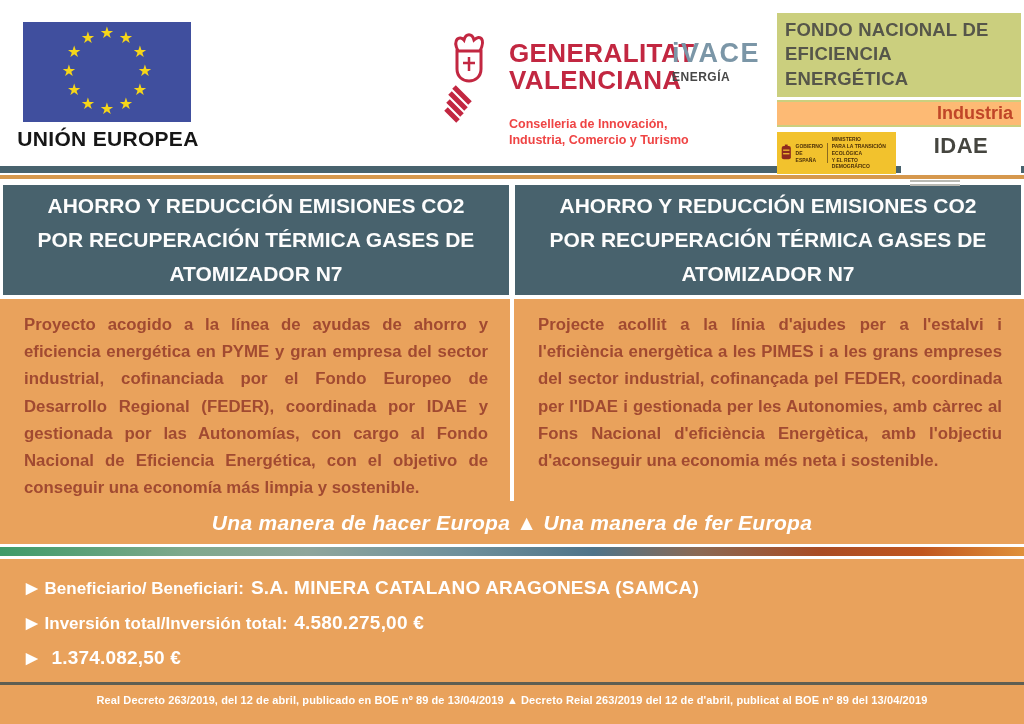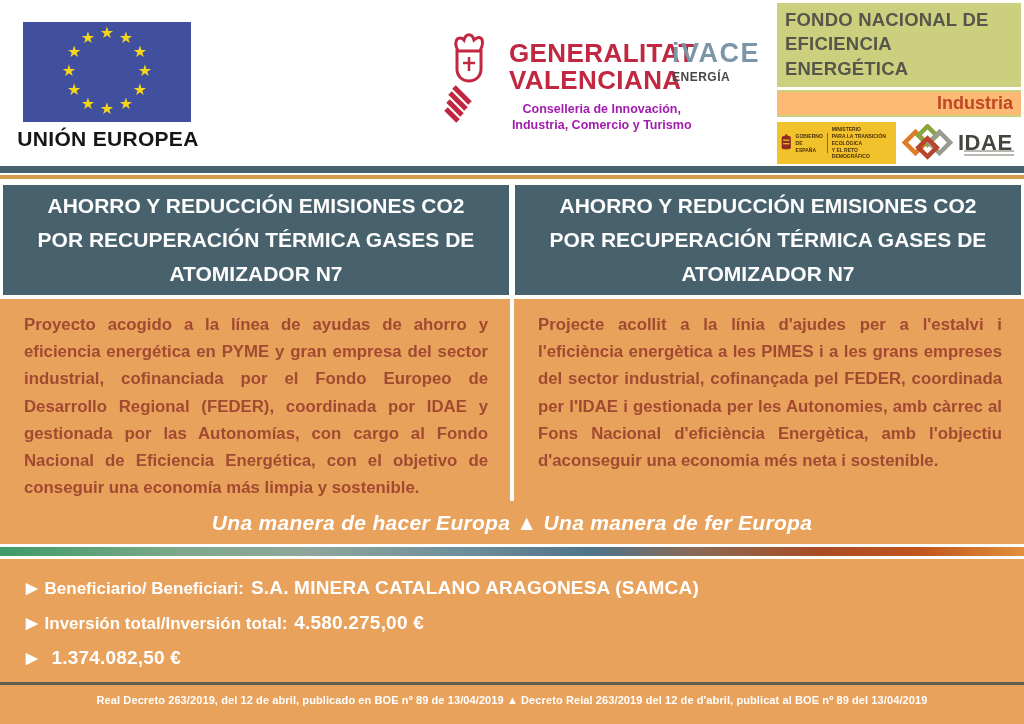--- a/index.html
+++ b/index.html
@@ -21,37 +21,37 @@
   .eu-flag span:nth-child(9){transform:translate(-50%,-54%) rotate(240deg) translateY(-38px) rotate(-240deg);}
   .eu-flag span:nth-child(10){transform:translate(-50%,-54%) rotate(270deg) translateY(-38px) rotate(-270deg);}
   .eu-flag span:nth-child(11){transform:translate(-50%,-54%) rotate(300deg) translateY(-38px) rotate(-300deg);}
   .eu-flag span:nth-child(12){transform:translate(-50%,-54%) rotate(330deg) translateY(-38px) rotate(-330deg);}
   .eu-label{position:absolute;left:13px;top:127px;width:190px;text-align:center;
             font-weight:bold;font-size:21px;color:#161616;letter-spacing:.3px;}
 
   .gva{position:absolute;left:444px;top:30px;display:flex;gap:15px;}
   .gva-text{margin-top:10px;}
   .gva-name{font-size:26px;font-weight:bold;color:#c22741;line-height:1.02;white-space:pre-line;letter-spacing:.4px;}
-  .gva-sub{font-size:12.5px;font-weight:bold;color:#a21caf;margin-top:8px;white-space:pre-line;line-height:1.3;text-align:center;}
+  .gva-sub{font-size:12.5px;font-weight:bold;color:#ef4444;margin-top:23px;white-space:pre-line;line-height:1.3;}
 
   .ivace{position:absolute;left:672px;top:38px;}
   .ivace-name{font-size:27px;font-weight:bold;color:#7b96a7;letter-spacing:1.5px;}
   .ivace-sub{font-size:12px;font-weight:bold;color:#474747;letter-spacing:.5px;margin-top:1px;}
 
-  .fondo{position:absolute;left:777px;top:3px;width:244px;}
+  .fondo{position:absolute;left:777px;top:13px;width:244px;}
   .fondo-title{background:#cbcf7e;color:#56564a;font-weight:bold;font-size:18.5px;line-height:1.32;
                padding:5px 8px 6px 8px;white-space:pre-line;letter-spacing:.2px;}
   .fondo-band{margin-top:3px;background:#fdba74;border-top:2px solid #cbcf7e;border-bottom:2px solid #cbcf7e;
               color:#c04628;font-weight:bold;font-size:18px;text-align:right;padding:1px 8px;}
   .fondo-logos{margin-top:5px;display:flex;gap:5px;height:42px;}
   .gobierno{background:#f2c22d;flex:1;display:flex;align-items:center;gap:4px;padding:3px 4px;}
   .gob-text{font-size:5px;font-weight:bold;color:#4c3008;white-space:pre-line;line-height:1.35;
             border-right:1px solid #8a6a20;padding-right:4px;}
   .min-text{font-size:5px;font-weight:bold;color:#4c3008;white-space:pre-line;line-height:1.35;}
-  .idae-box{background:#fff;width:120px;display:flex;align-items:center;gap:3px;}
+  .idae-box{background:#fff;width:120px;display:flex;align-items:center;gap:3px;flex-direction:column;}
   .idae-name{font-size:22px;font-weight:bold;color:#45453f;letter-spacing:.5px;line-height:1;}
   .idae-sub-lines{display:flex;flex-direction:column;gap:2px;margin-top:20px;margin-left:-52px;}
   .idae-sub-lines i{display:block;width:50px;height:2px;background:#b9b9b2;}
 
   
   .bar-teal{height:7px;background:#48626d;}
   .bar-w2{height:2px;background:#fff;}
   .bar-orange{height:4px;background:#d6984d;}
   .bar-w6{height:6px;background:#fff;}
 

